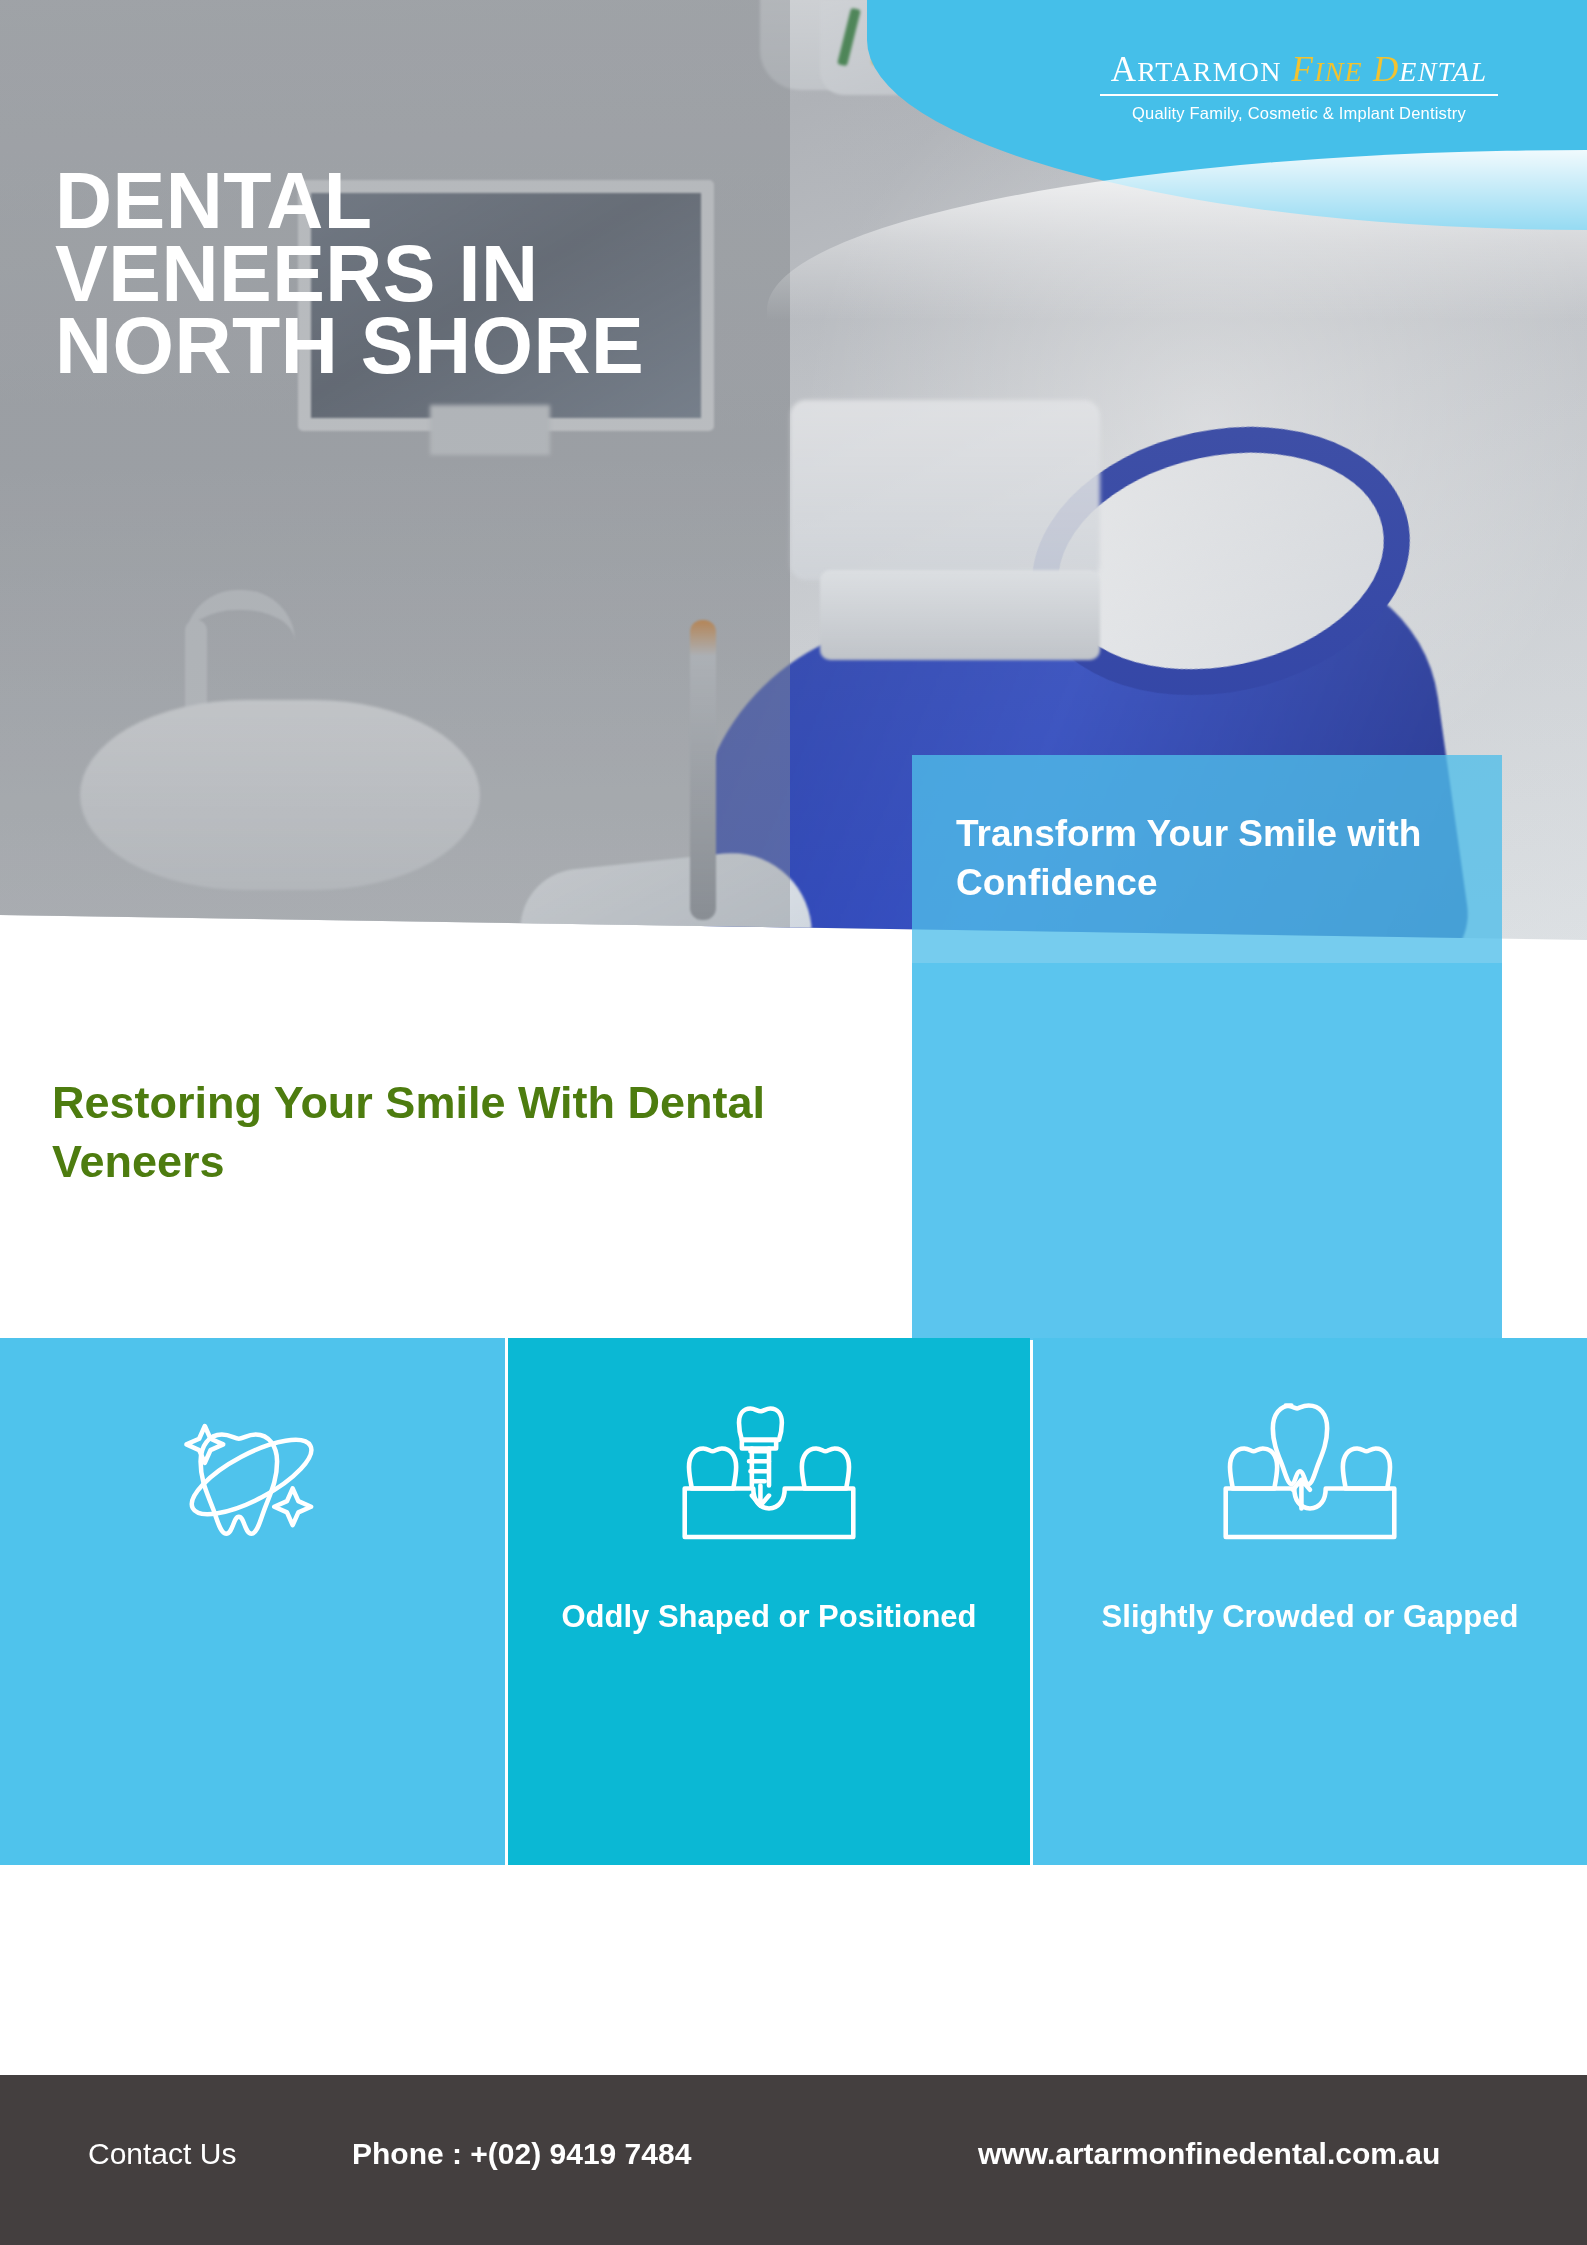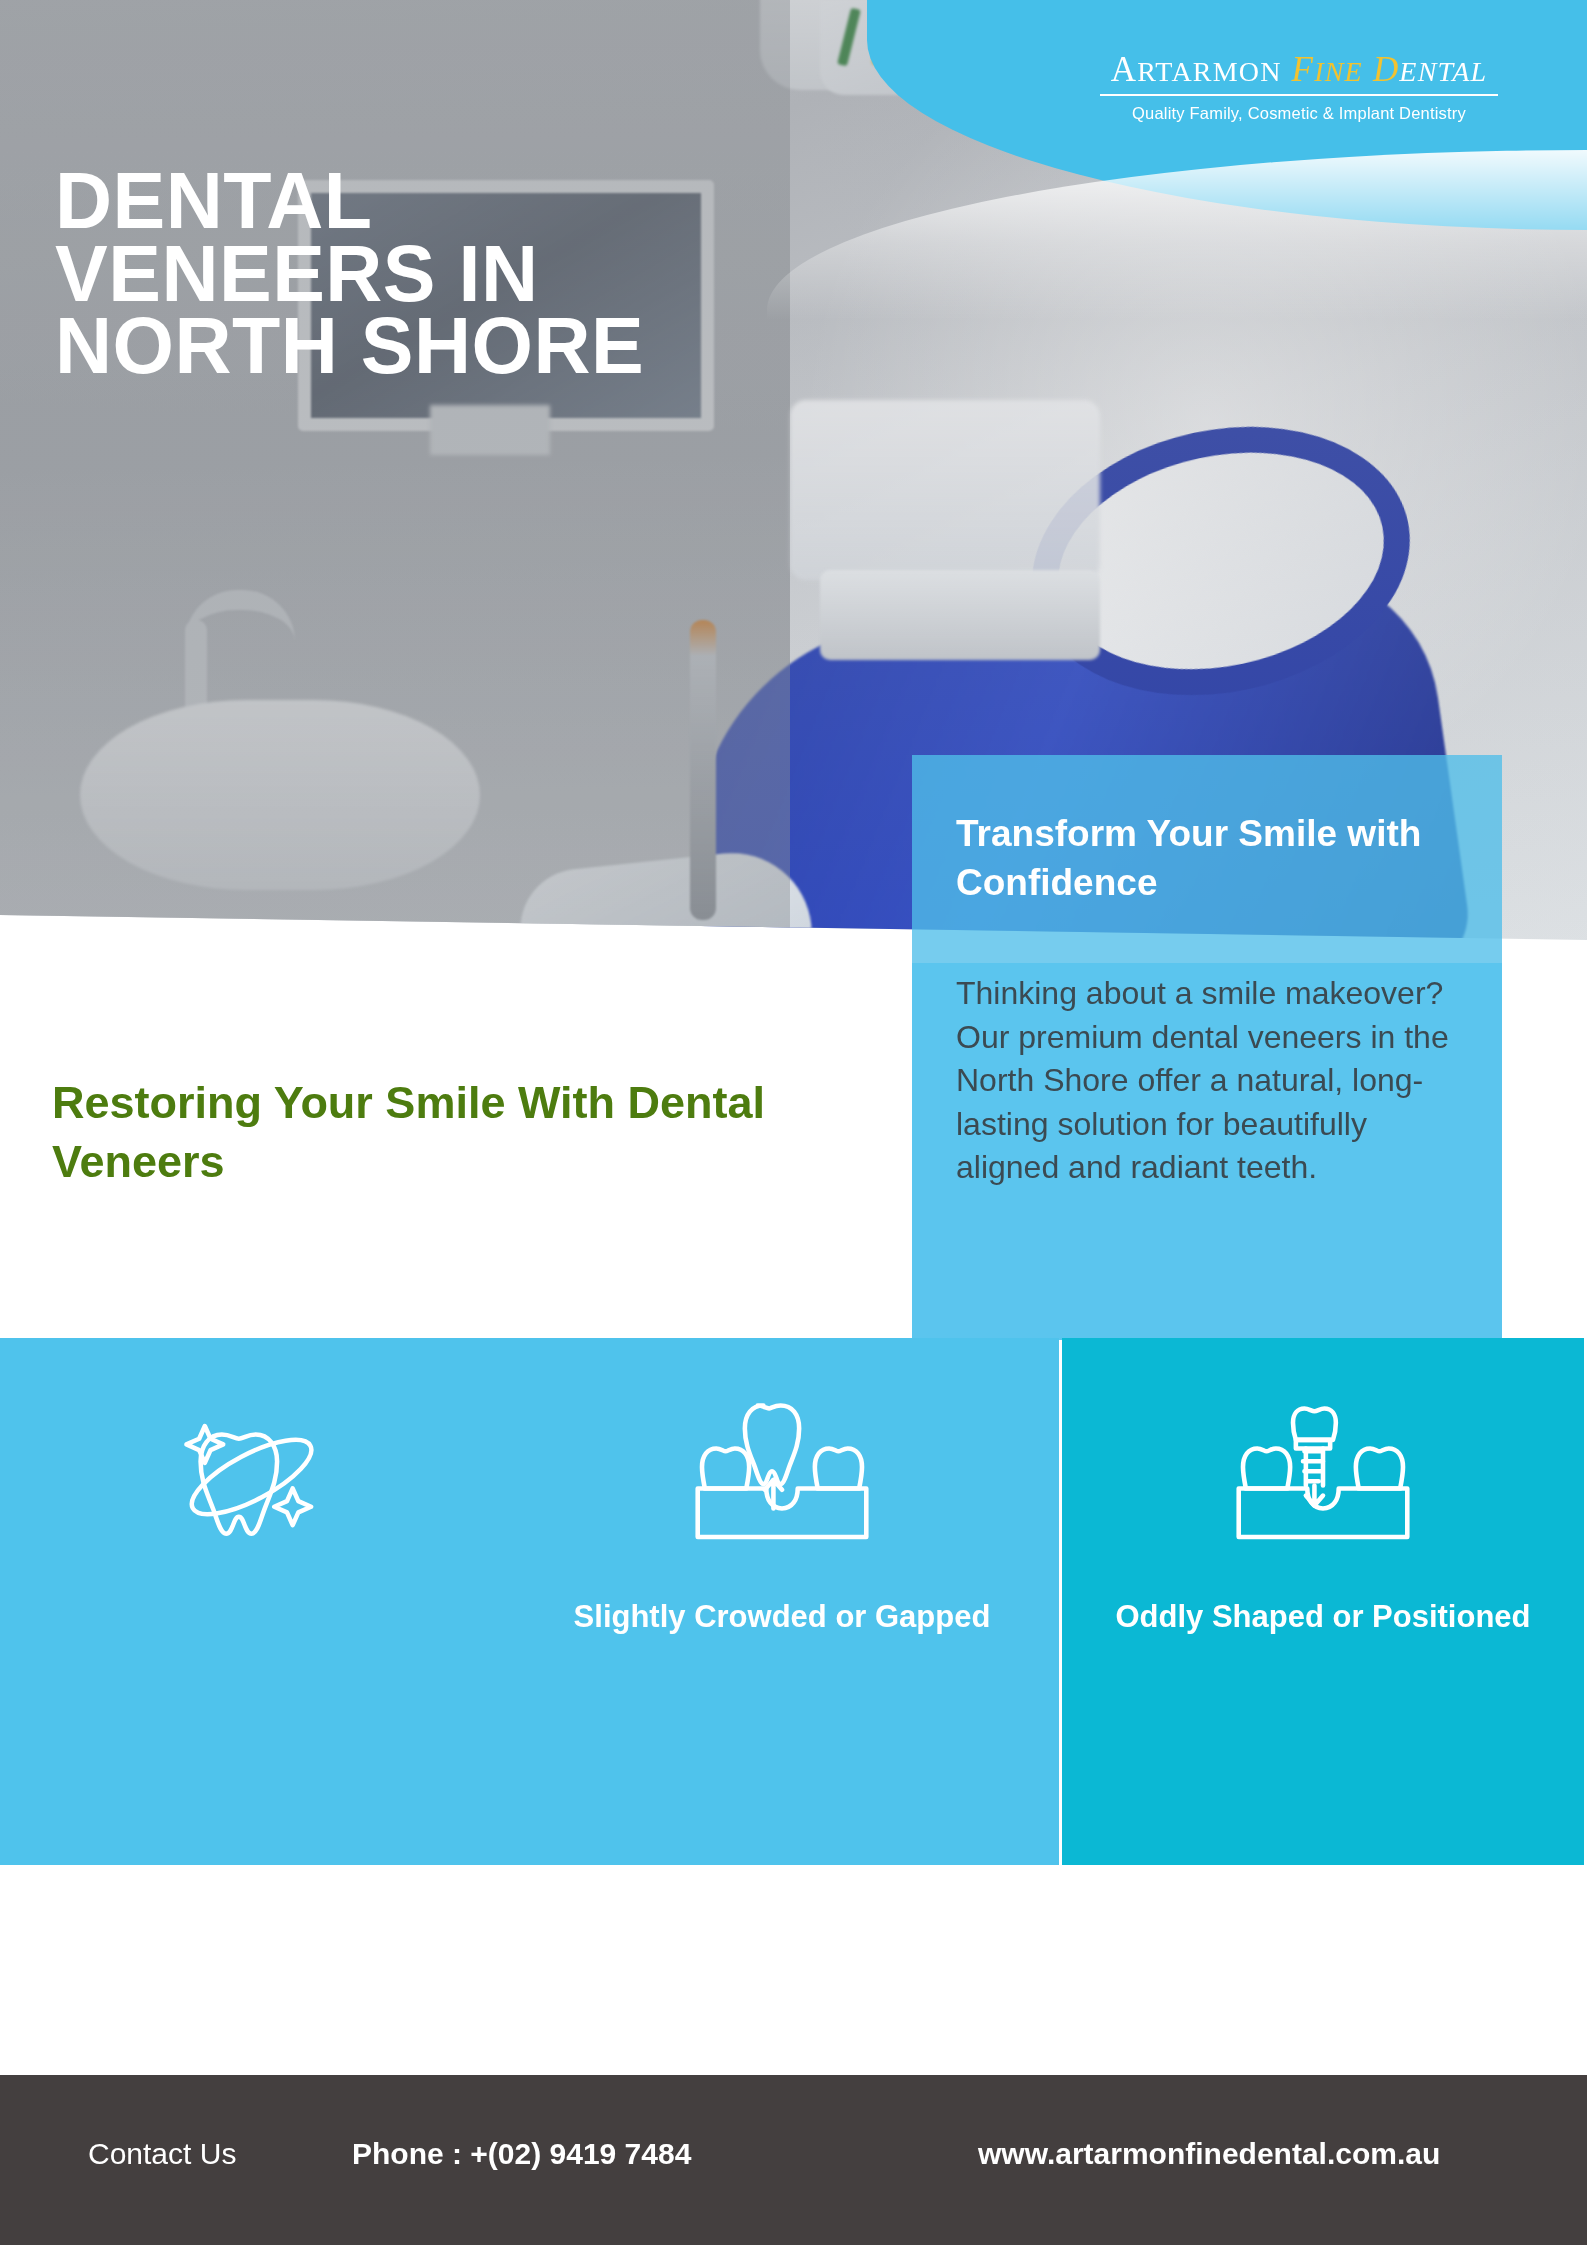--- a/index.html
+++ b/index.html
@@ -411,76 +411,75 @@
     <div class="logo-rule"></div>
     <div class="logo-tag">Quality Family, Cosmetic &amp; Implant Dentistry</div>
   </div>
 
   <div class="title">DENTAL VENEERS IN NORTH SHORE</div>
 
   <div class="panel"></div>
   <div class="panel-solid"></div>
   <div class="panel-inner">
     <div class="panel-title">Transform Your Smile with Confidence</div>
-    <div class="panel-body">Thinking about a smile makeover? Our premium dental veneers in the North Shore offer a natural, long-lasting solution for beautifully aligned and radiant teeth.</div>
   </div>
 
   <div class="subheading">Restoring Your Smile With Dental Veneers</div>
 
   <div class="cards">
 
     <div class="card card-1">
       <div class="card-icon">
         <svg width="170" height="160" viewBox="0 0 120 112" fill="none" stroke="#ffffff" stroke-width="3.2" stroke-linecap="round" stroke-linejoin="round">
           <path d="M38 26c-9 0-15 8-15 19 0 14 5 23 9 34 3 8 5 17 9 17 5 0 5-12 9-12s4 12 9 12c4 0 6-9 9-17 4-11 9-20 9-34 0-11-6-19-15-19-6 0-9 3-12 3s-6-3-12-3z"></path>
           <ellipse cx="59" cy="56" rx="47" ry="16" transform="rotate(-28 59 56)"></ellipse>
           <path d="M26 20l4 9 9 4-9 4-4 9-4-9-9-4 9-4z"></path>
           <path d="M88 64l4 9 9 4-9 4-4 9-4-9-9-4 9-4z"></path>
         </svg>
       </div>
     </div>
 
+    <div class="card card-2">
+      <div class="card-icon">
+        <svg width="186" height="160" viewBox="0 0 130 112" fill="none" stroke="#ffffff" stroke-width="3.2" stroke-linecap="round" stroke-linejoin="round">
+
+          <path d="M52 8c-5 0-8 4-8 10 0 5 1 9 2 12h26c1-3 2-7 2-12 0-6-3-10-8-10-3 0-5 2-7 2s-4-2-7-2z"></path>
+          <path d="M46 30h24v6H46z"></path>
+
+          <path d="M52 38h12M51 45h14M52 52h12M54 59h8"></path>
+          <path d="M53 36v26M65 36v26"></path>
+
+          <path d="M59 62v12M53 69l6 7 6-7"></path>
+
+          <path d="M19 36c-6 0-10 5-10 13 0 5 1 10 2 15h29c1-5 2-10 2-15 0-8-4-13-10-13-3 0-5 2-6.5 2S22 36 19 36z"></path>
+
+          <path d="M98 36c-6 0-10 5-10 13 0 5 1 10 2 15h29c1-5 2-10 2-15 0-8-4-13-10-13-3 0-5 2-6.5 2S101 36 98 36z"></path>
+
+          <path d="M6 64h48c0 8 4 14 11 14s11-6 11-14h48v34H6z"></path>
+        </svg>
+      </div>
+      <div class="card-label">Oddly Shaped or Positioned</div>
+    </div>
+
     <div class="card card-3">
       <div class="card-icon">
         <svg width="186" height="160" viewBox="0 0 130 112" fill="none" stroke="#ffffff" stroke-width="3.2" stroke-linecap="round" stroke-linejoin="round">
 
           <path d="M53 6c-8 0-13 6-13 16 0 11 4 19 7 27 2 6 4 12 6 12 3 0 3-9 6-9s3 9 6 9c2 0 4-6 6-12 3-8 7-16 7-27 0-10-5-16-13-16-4 0-7 2-8 2s-5-2-8-2z" transform="translate(-1,0)"></path>
 
           <path d="M59 78V58M53 65l6-7 6 7"></path>
 
           <path d="M19 36c-6 0-10 5-10 13 0 5 1 10 2 15h29c1-5 2-10 2-15 0-8-4-13-10-13-3 0-5 2-6.5 2S22 36 19 36z"></path>
 
           <path d="M98 36c-6 0-10 5-10 13 0 5 1 10 2 15h29c1-5 2-10 2-15 0-8-4-13-10-13-3 0-5 2-6.5 2S101 36 98 36z"></path>
 
           <path d="M6 64h48c0 8 4 14 11 14s11-6 11-14h48v34H6z"></path>
         </svg>
       </div>
       <div class="card-label">Slightly Crowded or Gapped</div>
-    </div>
-
-    <div class="card card-2">
-      <div class="card-icon">
-        <svg width="186" height="160" viewBox="0 0 130 112" fill="none" stroke="#ffffff" stroke-width="3.2" stroke-linecap="round" stroke-linejoin="round">
-
-          <path d="M52 8c-5 0-8 4-8 10 0 5 1 9 2 12h26c1-3 2-7 2-12 0-6-3-10-8-10-3 0-5 2-7 2s-4-2-7-2z"></path>
-          <path d="M46 30h24v6H46z"></path>
-
-          <path d="M52 38h12M51 45h14M52 52h12M54 59h8"></path>
-          <path d="M53 36v26M65 36v26"></path>
-
-          <path d="M59 62v12M53 69l6 7 6-7"></path>
-
-          <path d="M19 36c-6 0-10 5-10 13 0 5 1 10 2 15h29c1-5 2-10 2-15 0-8-4-13-10-13-3 0-5 2-6.5 2S22 36 19 36z"></path>
-
-          <path d="M98 36c-6 0-10 5-10 13 0 5 1 10 2 15h29c1-5 2-10 2-15 0-8-4-13-10-13-3 0-5 2-6.5 2S101 36 98 36z"></path>
-
-          <path d="M6 64h48c0 8 4 14 11 14s11-6 11-14h48v34H6z"></path>
-        </svg>
-      </div>
-      <div class="card-label">Oddly Shaped or Positioned</div>
     </div>
 
   </div>
 
   <div class="footer">
     <div class="footer-inner">
       <div class="footer-contact">Contact Us</div>
       <div class="footer-phone">Phone : +(02) 9419 7484</div>
       <div class="footer-web">www.artarmonfinedental.com.au</div>
     </div>

